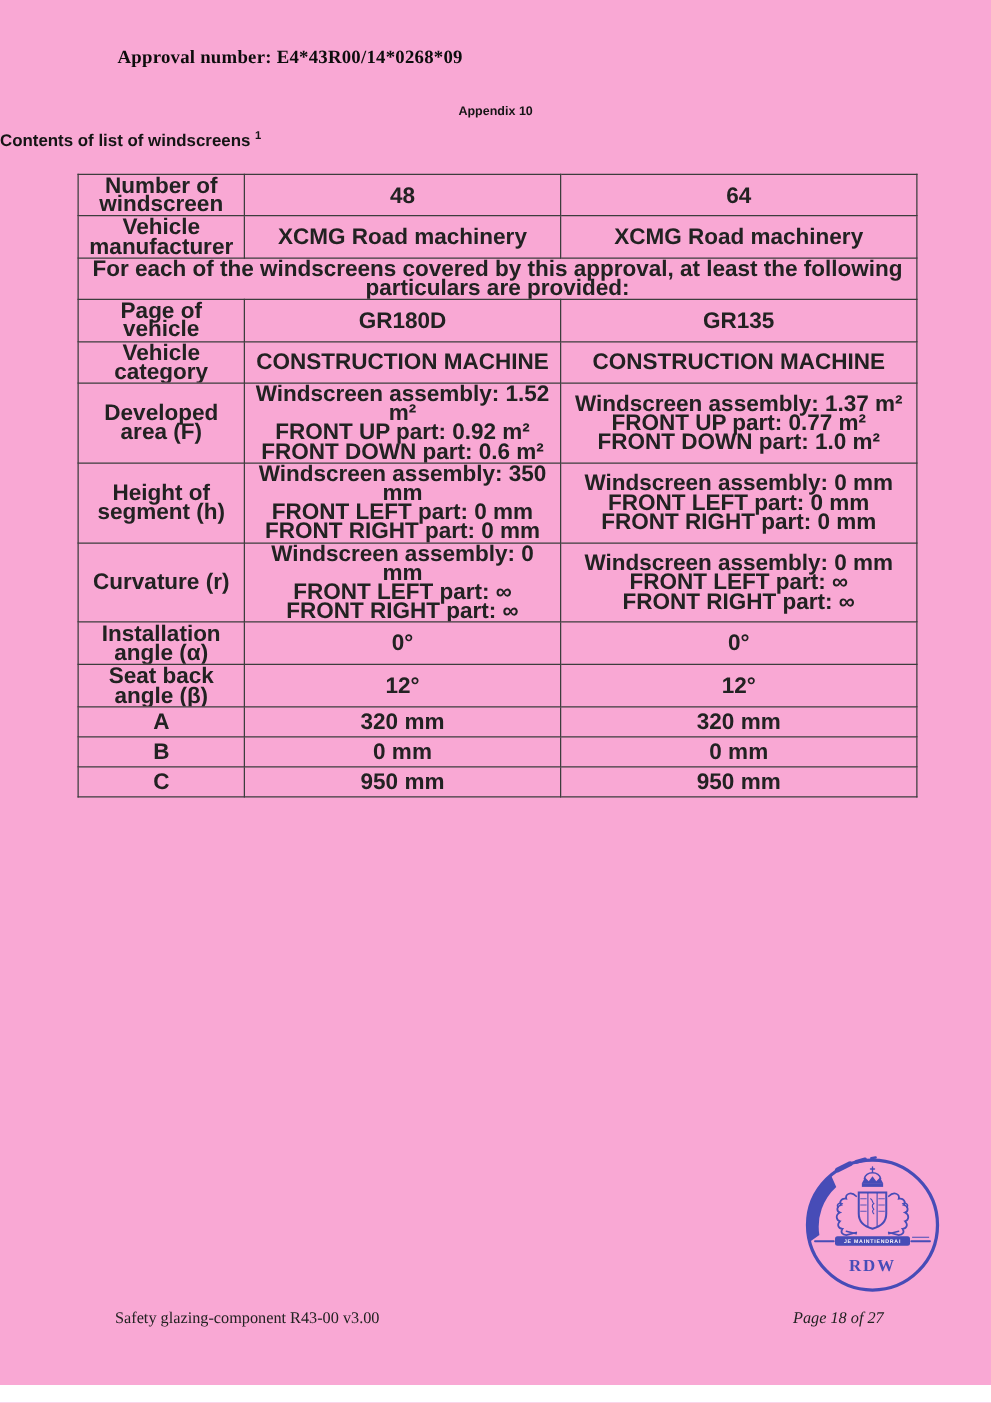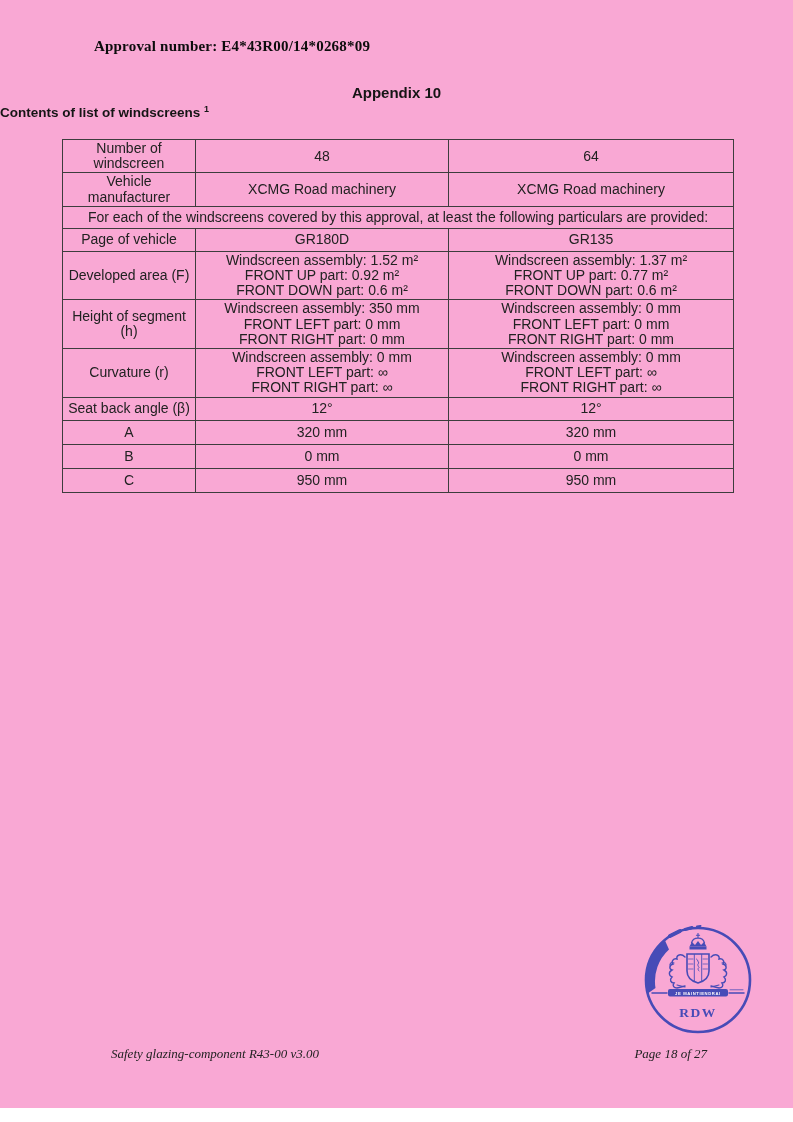--- a/index.html
+++ b/index.html
@@ -8,42 +8,42 @@
     position:relative; width:793px; height:1108px; background:#f9a8d4;
     font-family:"Liberation Sans", sans-serif; color:var(--ink); overflow:hidden;
   }
   .approval{
     position:absolute; left:94px; top:38px;
     font-family:"Liberation Serif", serif; font-weight:bold; font-size:15px; color:#0d0d0d;
     letter-spacing:.2px;
   }
   .appendix{
     position:absolute; left:0; top:84px; width:793px; text-align:center;
-    font-weight:bold; font-size:15px; color:#151515;
+    font-weight:bold; font-size:10px; color:#151515;
   }
   .subtitle{
     position:absolute; left:0; top:105px; width:793px; text-align:left;
     font-weight:bold; font-size:13.5px; color:#151515;
   }
   .subtitle sup{font-size:9px; vertical-align:super; line-height:0;}
   table.ws{
     position:absolute; left:62px; top:139px; width:671px;
     border-collapse:collapse; table-layout:fixed;
-    font-size:14px; color:#222;
+    font-size:18px; color:#222;font-weight:bold;
   }
   table.ws td{
     border:1.6px solid var(--line);
     padding:1px 4px; text-align:center; vertical-align:middle;
     line-height:15.2px; overflow:hidden;
   }
   td.note-left{text-align:left; padding-left:5px;}
   .multi{white-space:pre-line;}
   .footer-left{
     position:absolute; left:92px; top:1046px;
-    font-family:"Liberation Serif", serif; font-style:italic; font-size:13px; color:#222;margin-left:19px;
+    font-family:"Liberation Serif", serif; font-size:13px; color:#222;
   }
   .footer-right{
     position:absolute; right:86px; top:1046px;
     font-family:"Liberation Serif", serif; font-style:italic; font-size:13px; color:#222;margin-left:26px;
   }
   .stamp{position:absolute; left:639px; top:921px; width:118px; height:118px; opacity:.93;}
 </style>
 </head>
 <body>
 
@@ -73,46 +73,56 @@
         <td>XCMG Road machinery</td>
       </tr>
       <tr style="height:22px">
         <td colspan="3" class="note-left">For each of the windscreens covered by this approval, at least the following particulars are provided:</td>
       </tr>
       <tr style="height:23px">
         <td>Page of vehicle</td>
         <td>GR180D</td>
         <td>GR135</td>
       </tr>
+      <tr style="height:23px">
+        <td>Vehicle category</td>
+        <td>CONSTRUCTION MACHINE</td>
+        <td>CONSTRUCTION MACHINE</td>
+      </tr>
       <tr style="height:46px">
         <td>Developed area (F)</td>
         <td class="multi">Windscreen assembly: 1.52 m²
 FRONT UP part: 0.92 m²
 FRONT DOWN part: 0.6 m²</td>
         <td class="multi">Windscreen assembly: 1.37 m²
 FRONT UP part: 0.77 m²
-FRONT DOWN part: 0.6 m²</td>
+FRONT DOWN part: 1.0 m²</td>
       </tr>
       <tr style="height:47px">
         <td>Height of segment (h)</td>
         <td class="multi">Windscreen assembly: 350 mm
 FRONT LEFT part: 0 mm
 FRONT RIGHT part: 0 mm</td>
         <td class="multi">Windscreen assembly: 0 mm
 FRONT LEFT part: 0 mm
 FRONT RIGHT part: 0 mm</td>
       </tr>
       <tr style="height:48px">
         <td>Curvature (r)</td>
         <td class="multi">Windscreen assembly: 0 mm
 FRONT LEFT part: ∞
 FRONT RIGHT part: ∞</td>
         <td class="multi">Windscreen assembly: 0 mm
 FRONT LEFT part: ∞
 FRONT RIGHT part: ∞</td>
+      </tr>
+      <tr style="height:34px">
+        <td>Installation angle (α)</td>
+        <td>0°</td>
+        <td>0°</td>
       </tr>
       <tr style="height:23px">
         <td>Seat back angle (β)</td>
         <td>12°</td>
         <td>12°</td>
       </tr>
       <tr style="height:24px">
         <td>A</td>
         <td>320 mm</td>
         <td>320 mm</td>

